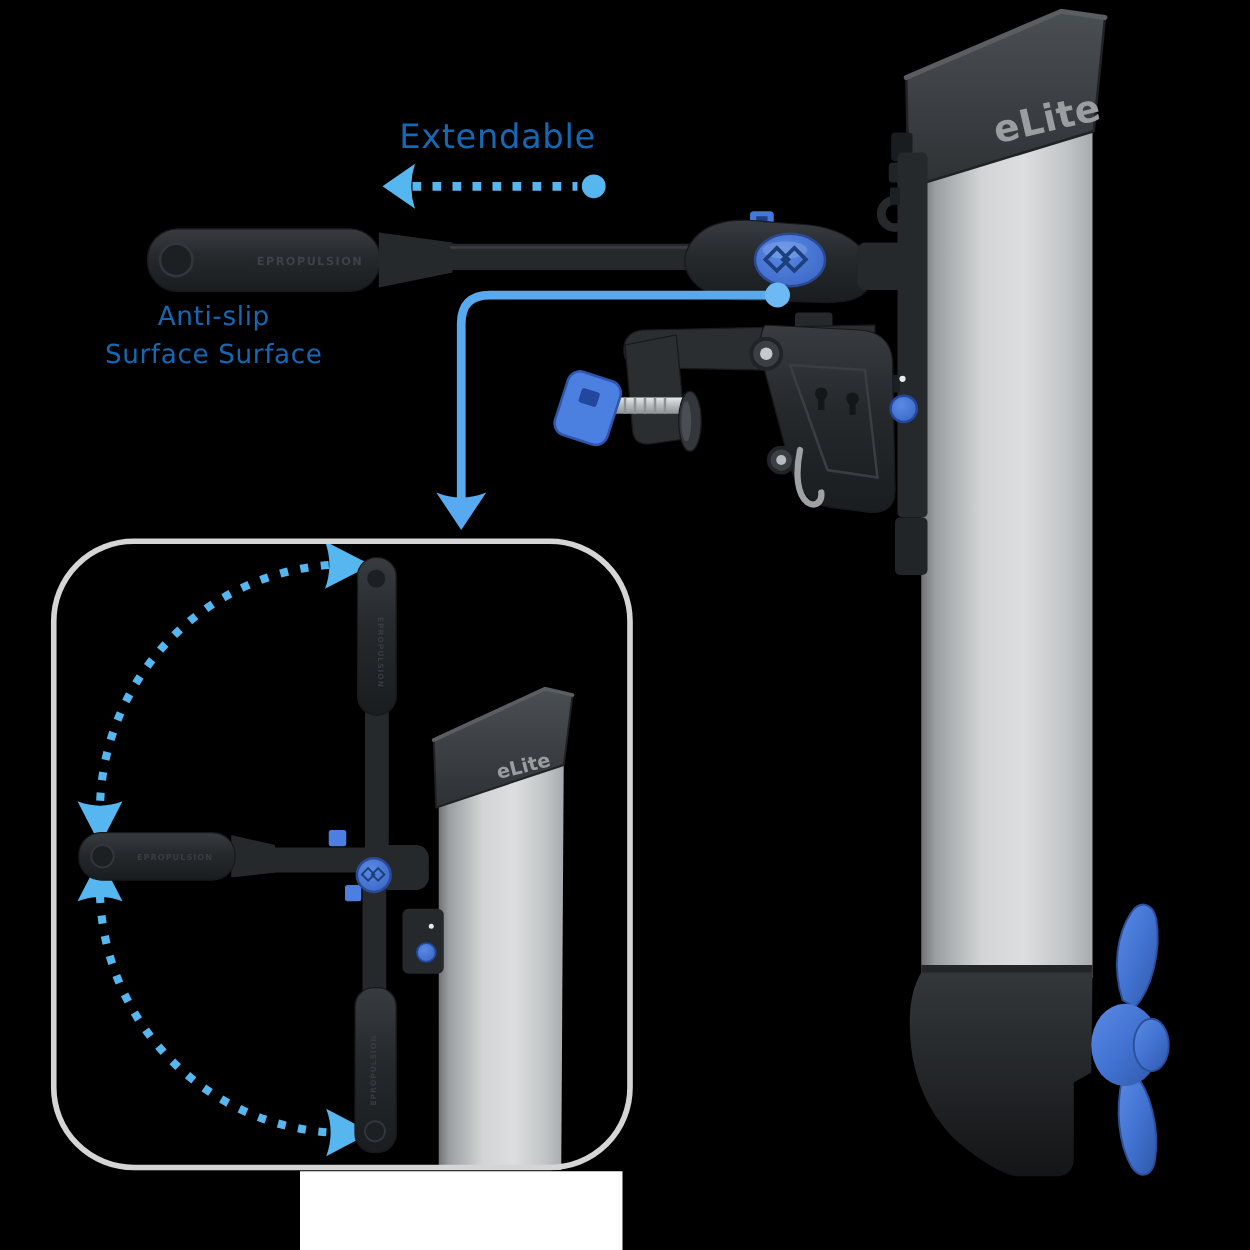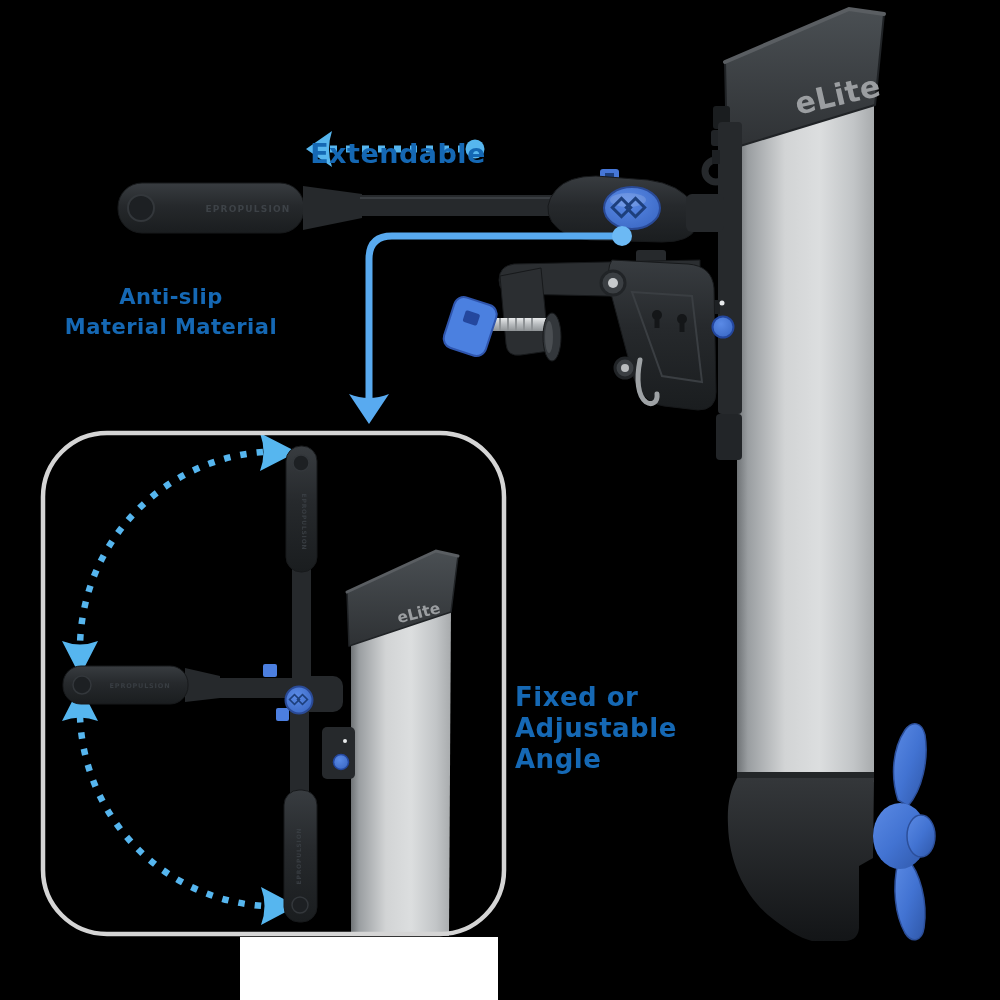--- a/index.html
+++ b/index.html
@@ -1,19 +1,19 @@
 <!DOCTYPE html>
 <html><head>
 <meta charset="utf-8">
 <style>
   html,body{margin:0;padding:0;background:#000;}
   .stage{position:relative;width:1000px;height:1000px;background:#000;overflow:hidden;
          font-family:"DejaVu Sans",sans-serif;}
   .stage svg{position:absolute;left:0;top:0;}
-  .label{position:absolute;color:#1568b4;font-weight:bold;letter-spacing:.5px;line-height:31px;margin-top:44px;}
+  .label{position:absolute;color:#1568b4;font-weight:normal;letter-spacing:.5px;line-height:31px;}
   .label.center{text-align:center;}
   .lbl-extendable{left:290px;top:94px;width:216px;font-size:27px;}
   .lbl-antislip{left:40px;top:238px;width:262px;font-size:21px;line-height:30px;}
   .lbl-angle{left:515px;top:638px;width:200px;font-size:26px;}
 </style>
 </head>
 <body>
 
 <div class="stage">
 
@@ -195,22 +195,17 @@
     <rect x="240" y="937" width="258" height="63" fill="#ffffff"></rect>
   </g>
 </svg>
 
 <div class="label center lbl-extendable">
   <div>Extendable</div>
 </div>
 
 <div class="label center lbl-antislip">
   <div>Anti-slip</div>
-  <div>Material Material</div>
+  <div>Surface Surface</div>
 </div>
 
-<div class="label lbl-angle">
-  <div>Fixed or</div>
-  <div>Adjustable</div>
-  <div>Angle</div>
+
 </div>
 
-</div>
-
 </body></html>

